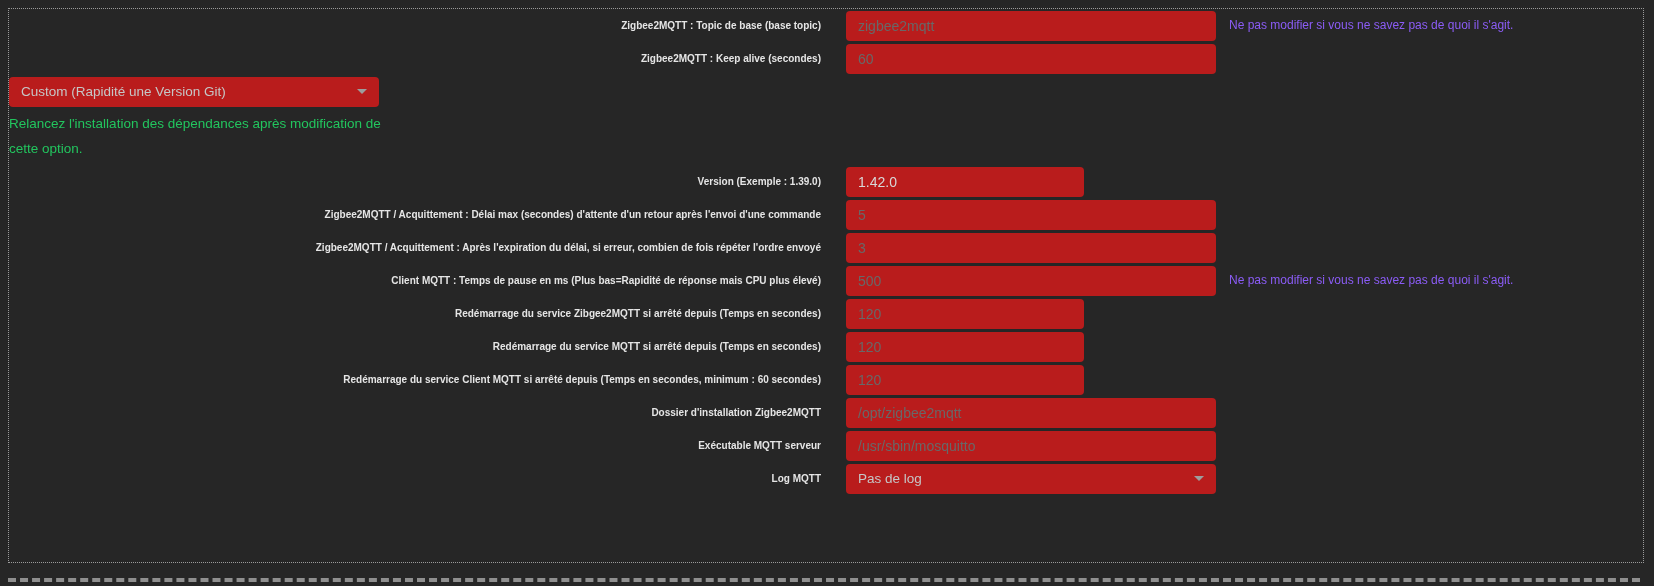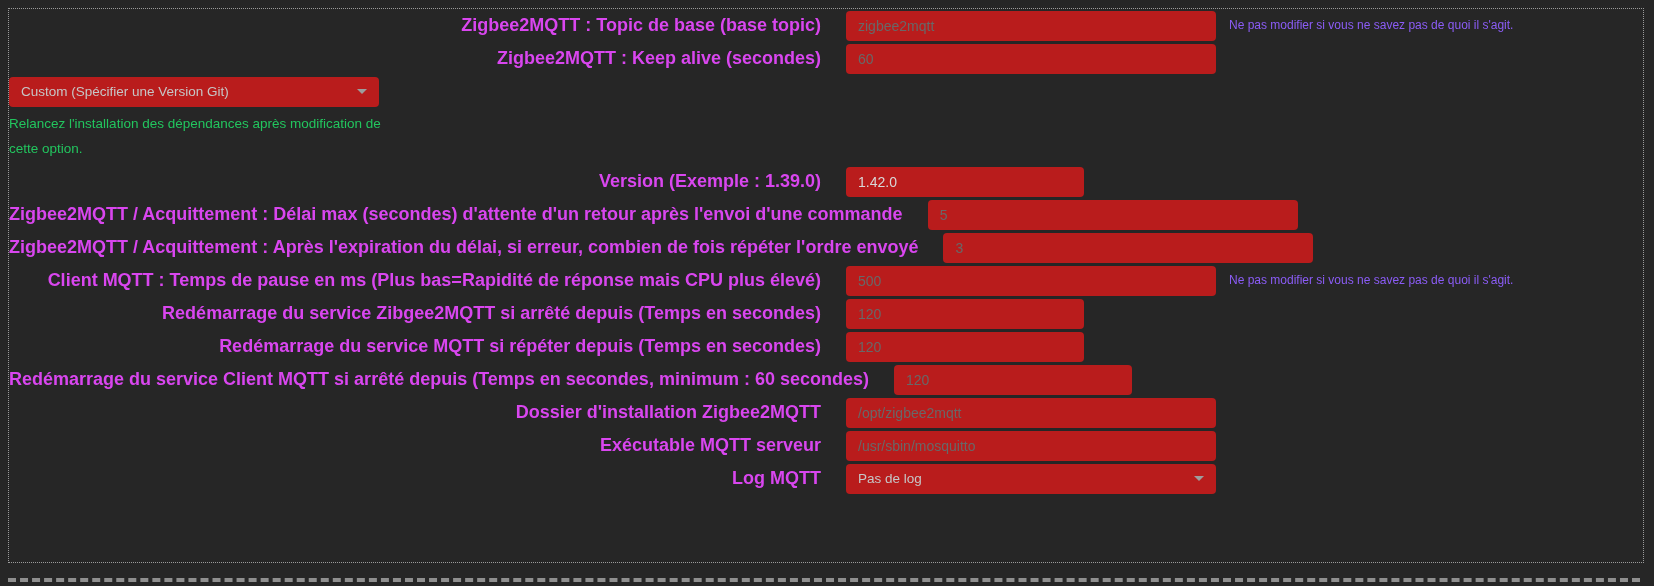--- a/index.html
+++ b/index.html
@@ -31,23 +31,23 @@
   }
   .form { }
   .row {
     display: flex;
     align-items: flex-start;
   }
   .lbl {
     flex: 0 0 812px;
     margin-right: 25px;
     text-align: right;
-    font-size: 18px;
+    font-size: 10px;
     font-weight: bold;
-    color: #d946ef;
+    color: #e5e5e5;
     line-height: 33px;
     white-space: nowrap;
   }
   .ctrl { display: flex; flex-direction: column; }
   .inp, .select {
     box-sizing: border-box;
     height: 30px;
     margin: 1.5px 0;
     background: #b91c1c;
     border: none;
@@ -112,21 +112,21 @@
       </div>
       <div class="row">
         <label class="lbl">Zigbee2MQTT : Keep alive (secondes)</label>
         <div class="ctrl">
           <input type="text" class="inp wide" placeholder="60" style="">
         </div>
       </div>
       <div class="row">
         <div class="ctrl">
           <div class="select wide">
-            <span class="sel-text">Custom (Spécifier une Version Git)</span>
+            <span class="sel-text">Custom (Rapidité une Version Git)</span>
             <span class="caret"></span>
           </div>
           <div class="desc">Relancez l'installation des dépendances après modification de cette option.</div>
         </div>
       </div>
       <div class="row">
         <label class="lbl">Version (Exemple : 1.39.0)</label>
         <div class="ctrl">
           <input type="text" class="inp narrow" value="1.42.0" style="">
         </div>
@@ -150,21 +150,21 @@
         </div>
         <div class="note">Ne pas modifier si vous ne savez pas de quoi il s'agit.</div>
       </div>
       <div class="row">
         <label class="lbl">Redémarrage du service Zibgee2MQTT si arrêté depuis (Temps en secondes)</label>
         <div class="ctrl">
           <input type="text" class="inp narrow" placeholder="120" style="">
         </div>
       </div>
       <div class="row">
-        <label class="lbl">Redémarrage du service MQTT si répéter depuis (Temps en secondes)</label>
+        <label class="lbl">Redémarrage du service MQTT si arrêté depuis (Temps en secondes)</label>
         <div class="ctrl">
           <input type="text" class="inp narrow" placeholder="120" style="">
         </div>
       </div>
       <div class="row">
         <label class="lbl">Redémarrage du service Client MQTT si arrêté depuis (Temps en secondes, minimum : 60 secondes)</label>
         <div class="ctrl">
           <input type="text" class="inp narrow" placeholder="120" style="">
         </div>
       </div>

